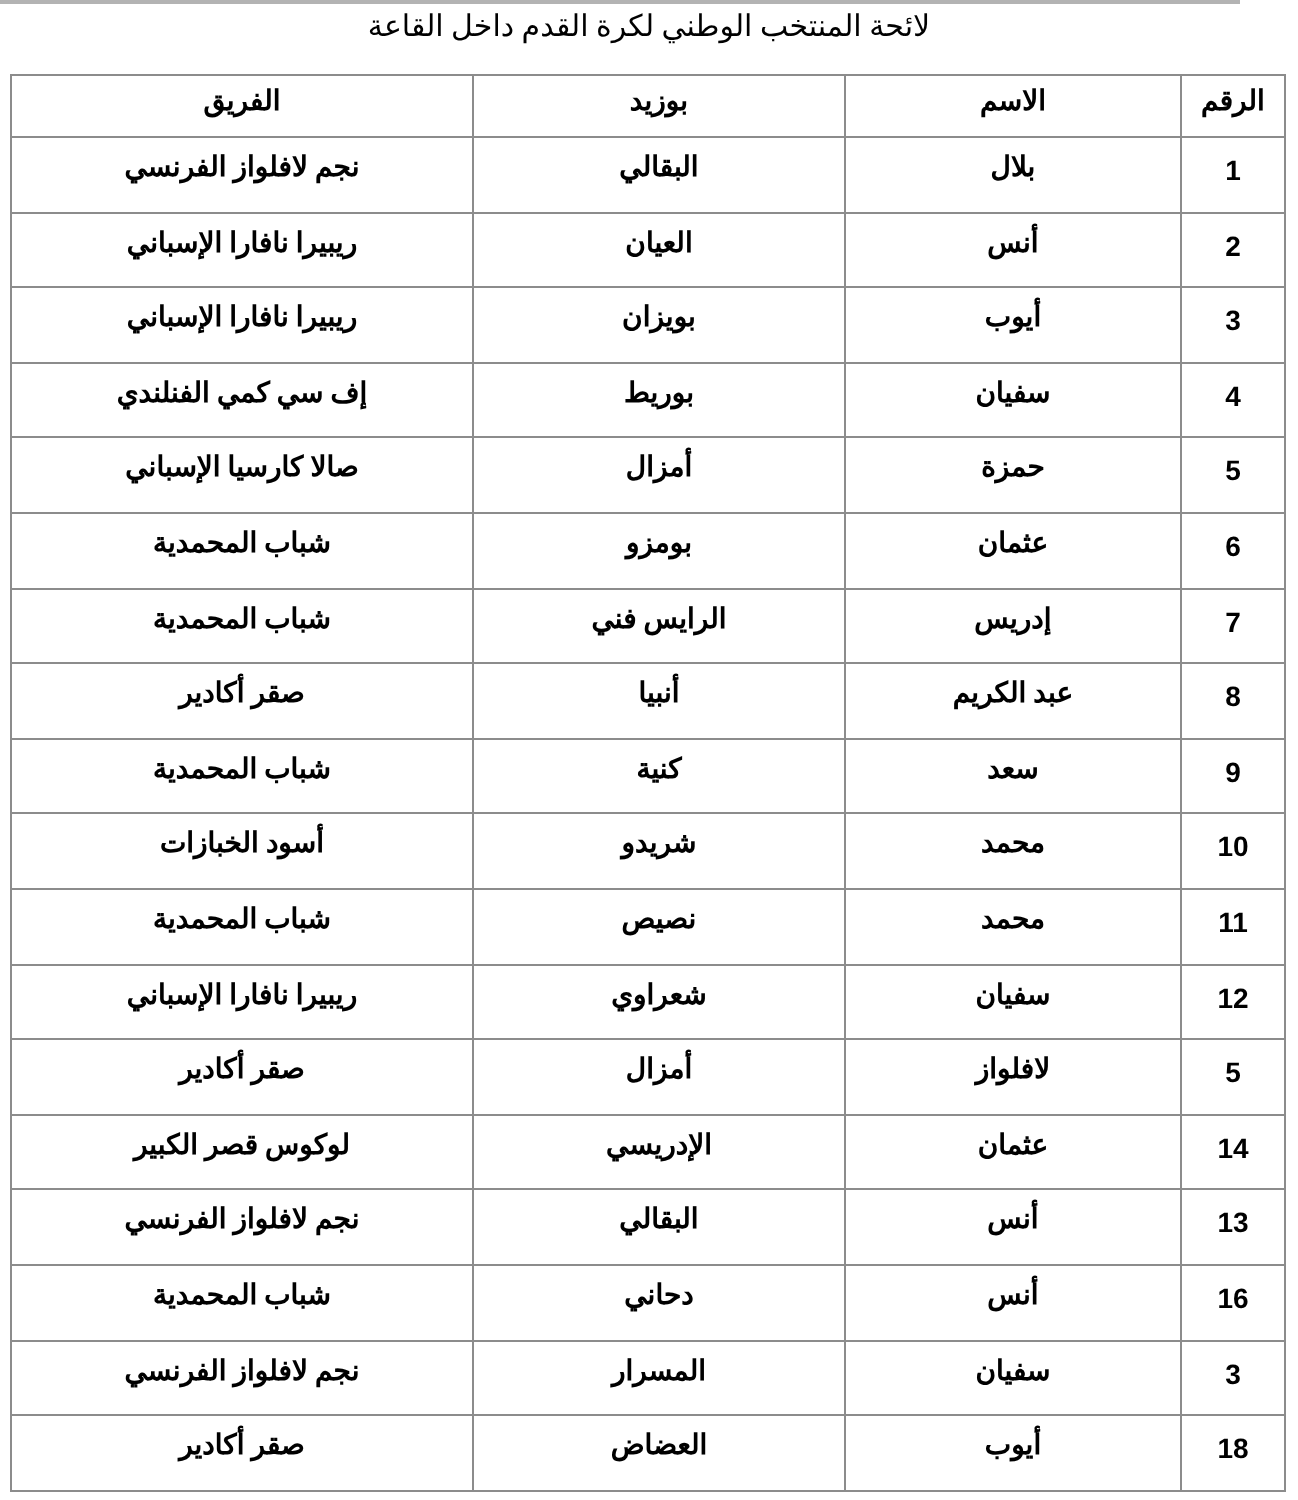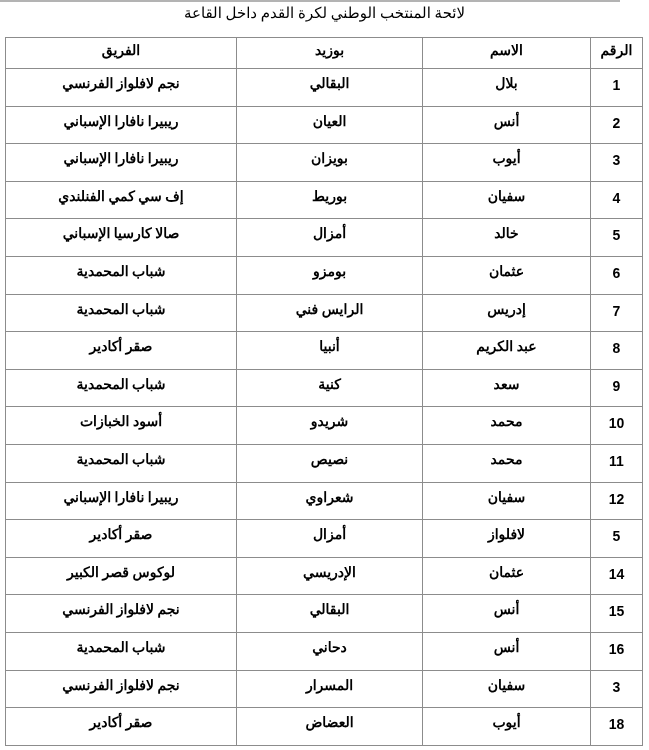--- a/index.html
+++ b/index.html
@@ -122,21 +122,21 @@
 
   <tr>
     <td class="cell-num">4</td>
     <td class="cell-name">سفيان</td>
     <td class="cell-surname">بوريط</td>
     <td class="cell-team">إف سي كمي الفنلندي</td>
   </tr>
 
   <tr>
     <td class="cell-num">5</td>
-    <td class="cell-name">خالد</td>
+    <td class="cell-name">حمزة</td>
     <td class="cell-surname">أمزال</td>
     <td class="cell-team">صالا كارسيا الإسباني</td>
   </tr>
 
   <tr>
     <td class="cell-num">6</td>
     <td class="cell-name">عثمان</td>
     <td class="cell-surname">بومزو</td>
     <td class="cell-team">شباب المحمدية</td>
   </tr>
@@ -191,21 +191,21 @@
   </tr>
 
   <tr>
     <td class="cell-num">14</td>
     <td class="cell-name">عثمان</td>
     <td class="cell-surname">الإدريسي</td>
     <td class="cell-team">لوكوس قصر الكبير</td>
   </tr>
 
   <tr>
-    <td class="cell-num">15</td>
+    <td class="cell-num">13</td>
     <td class="cell-name">أنس</td>
     <td class="cell-surname">البقالي</td>
     <td class="cell-team">نجم لافلواز الفرنسي</td>
   </tr>
 
   <tr>
     <td class="cell-num">16</td>
     <td class="cell-name">أنس</td>
     <td class="cell-surname">دحاني</td>
     <td class="cell-team">شباب المحمدية</td>

